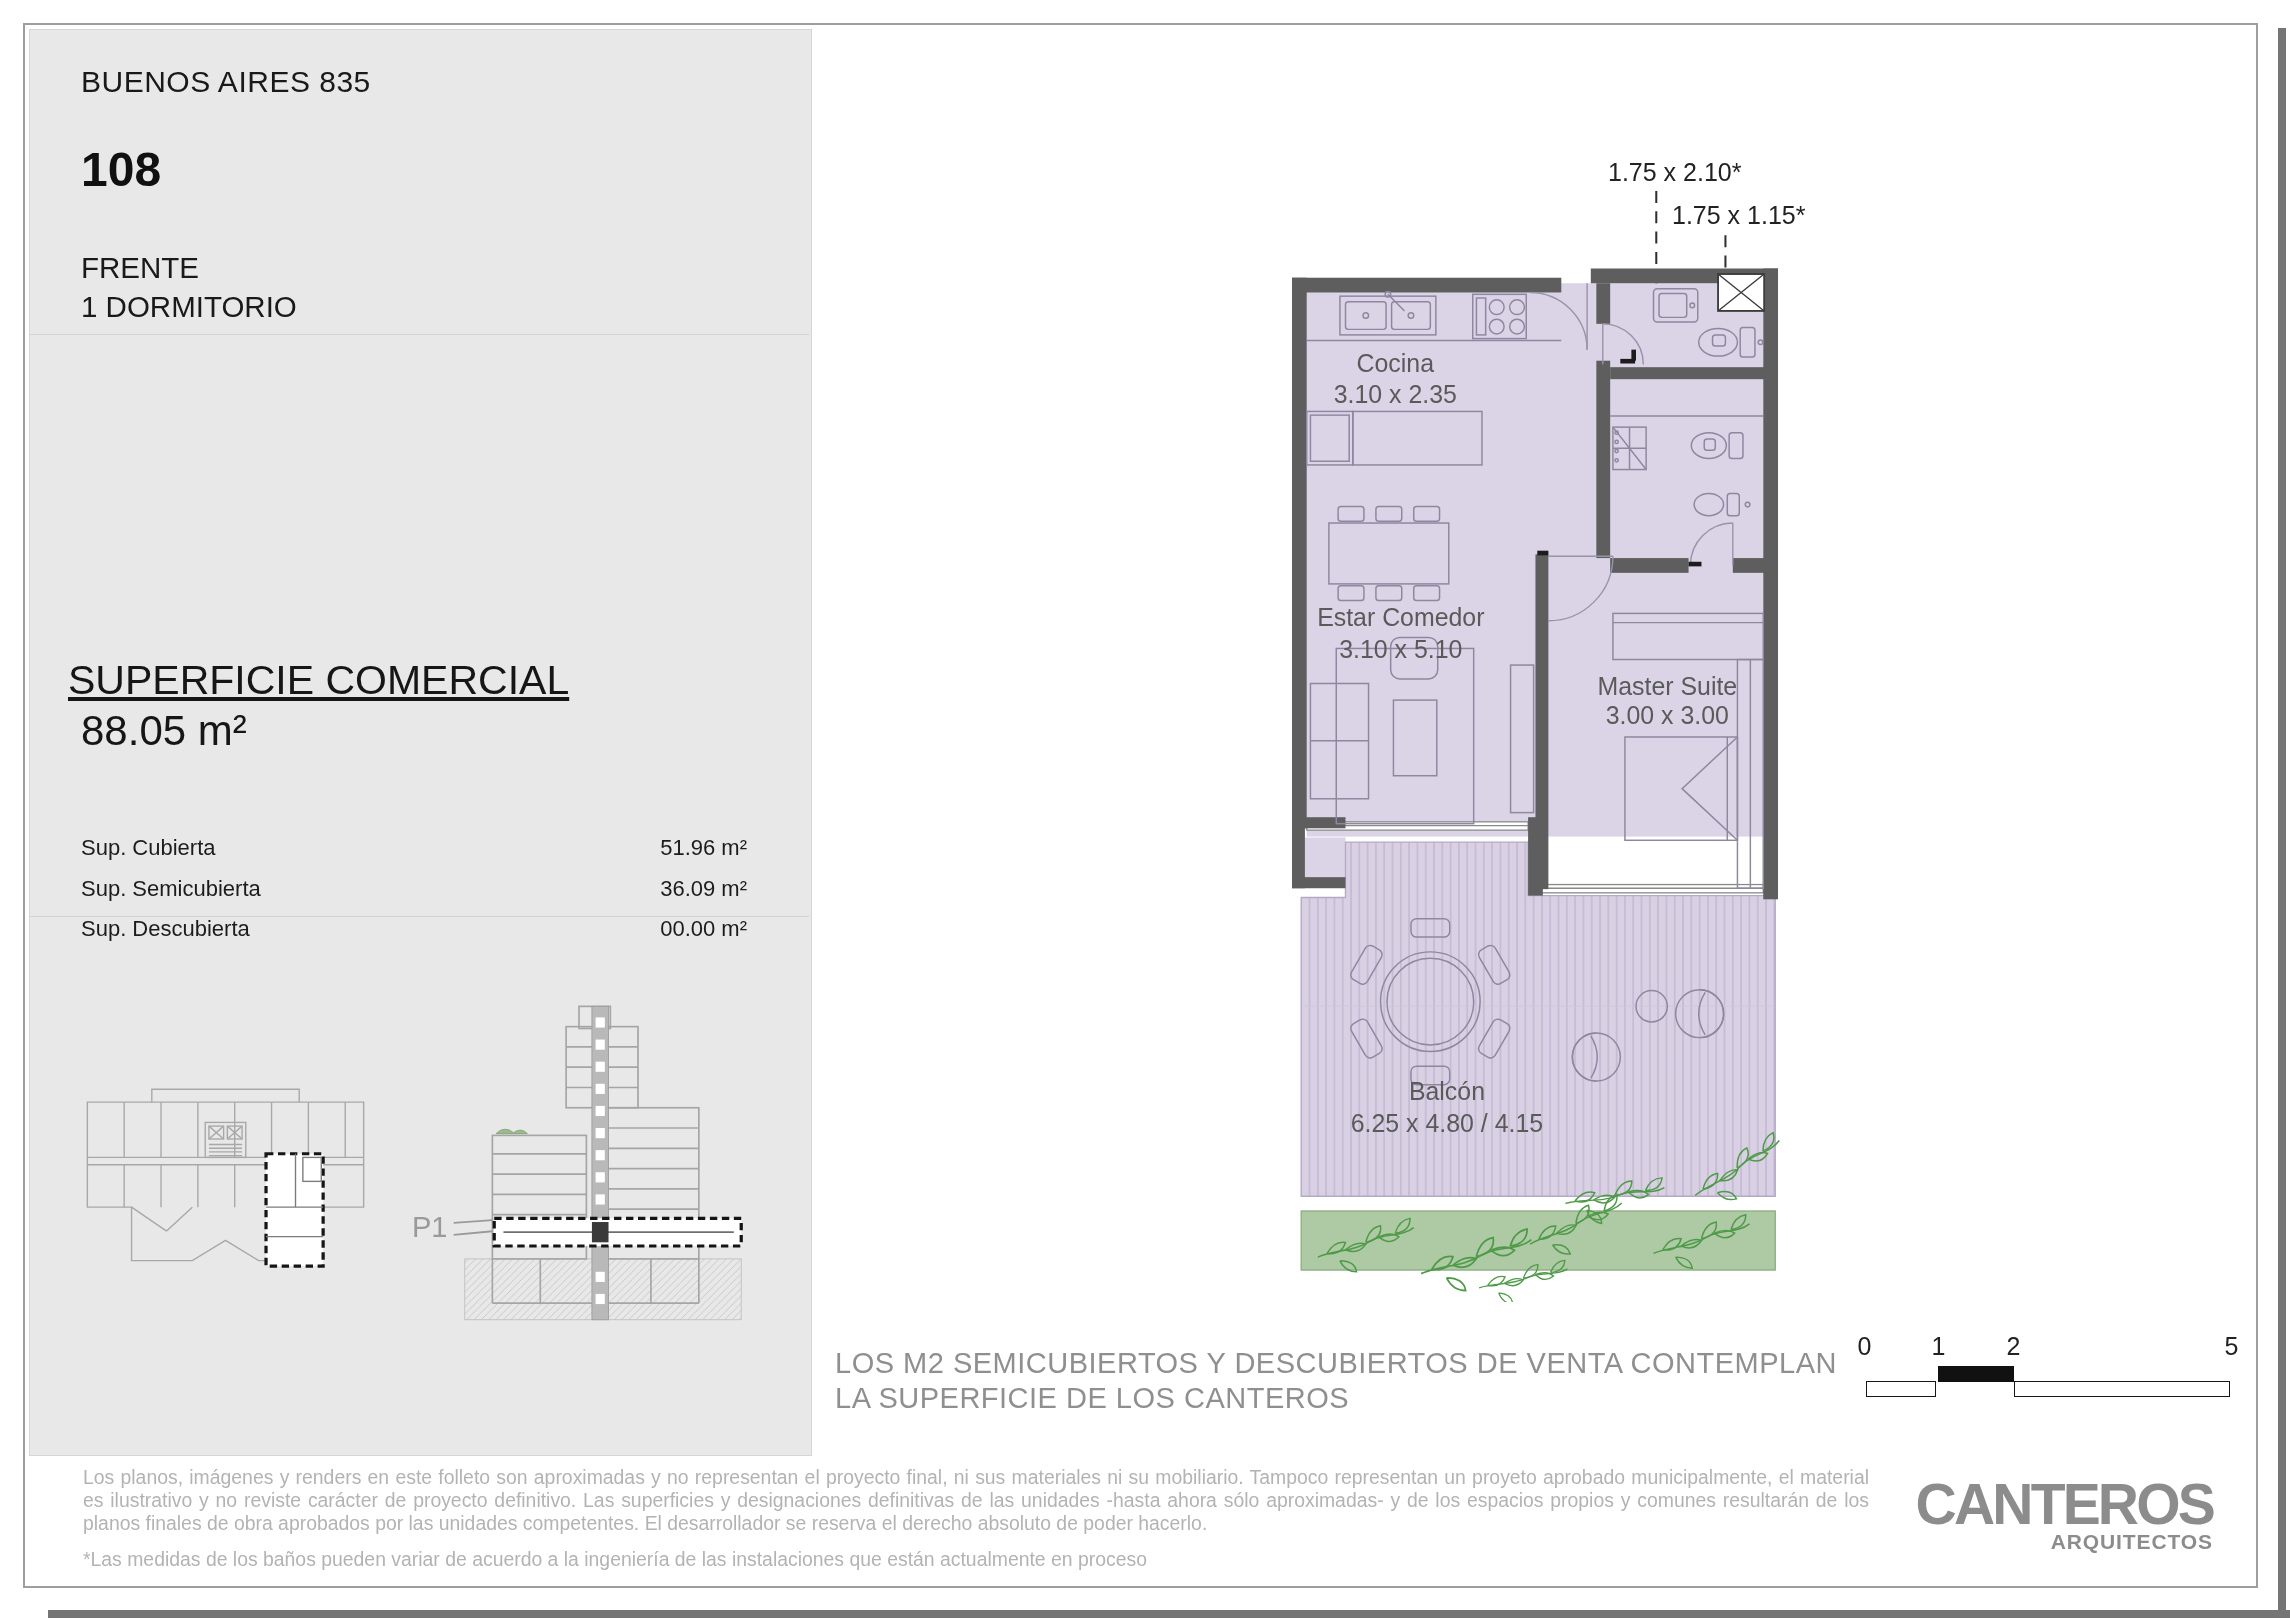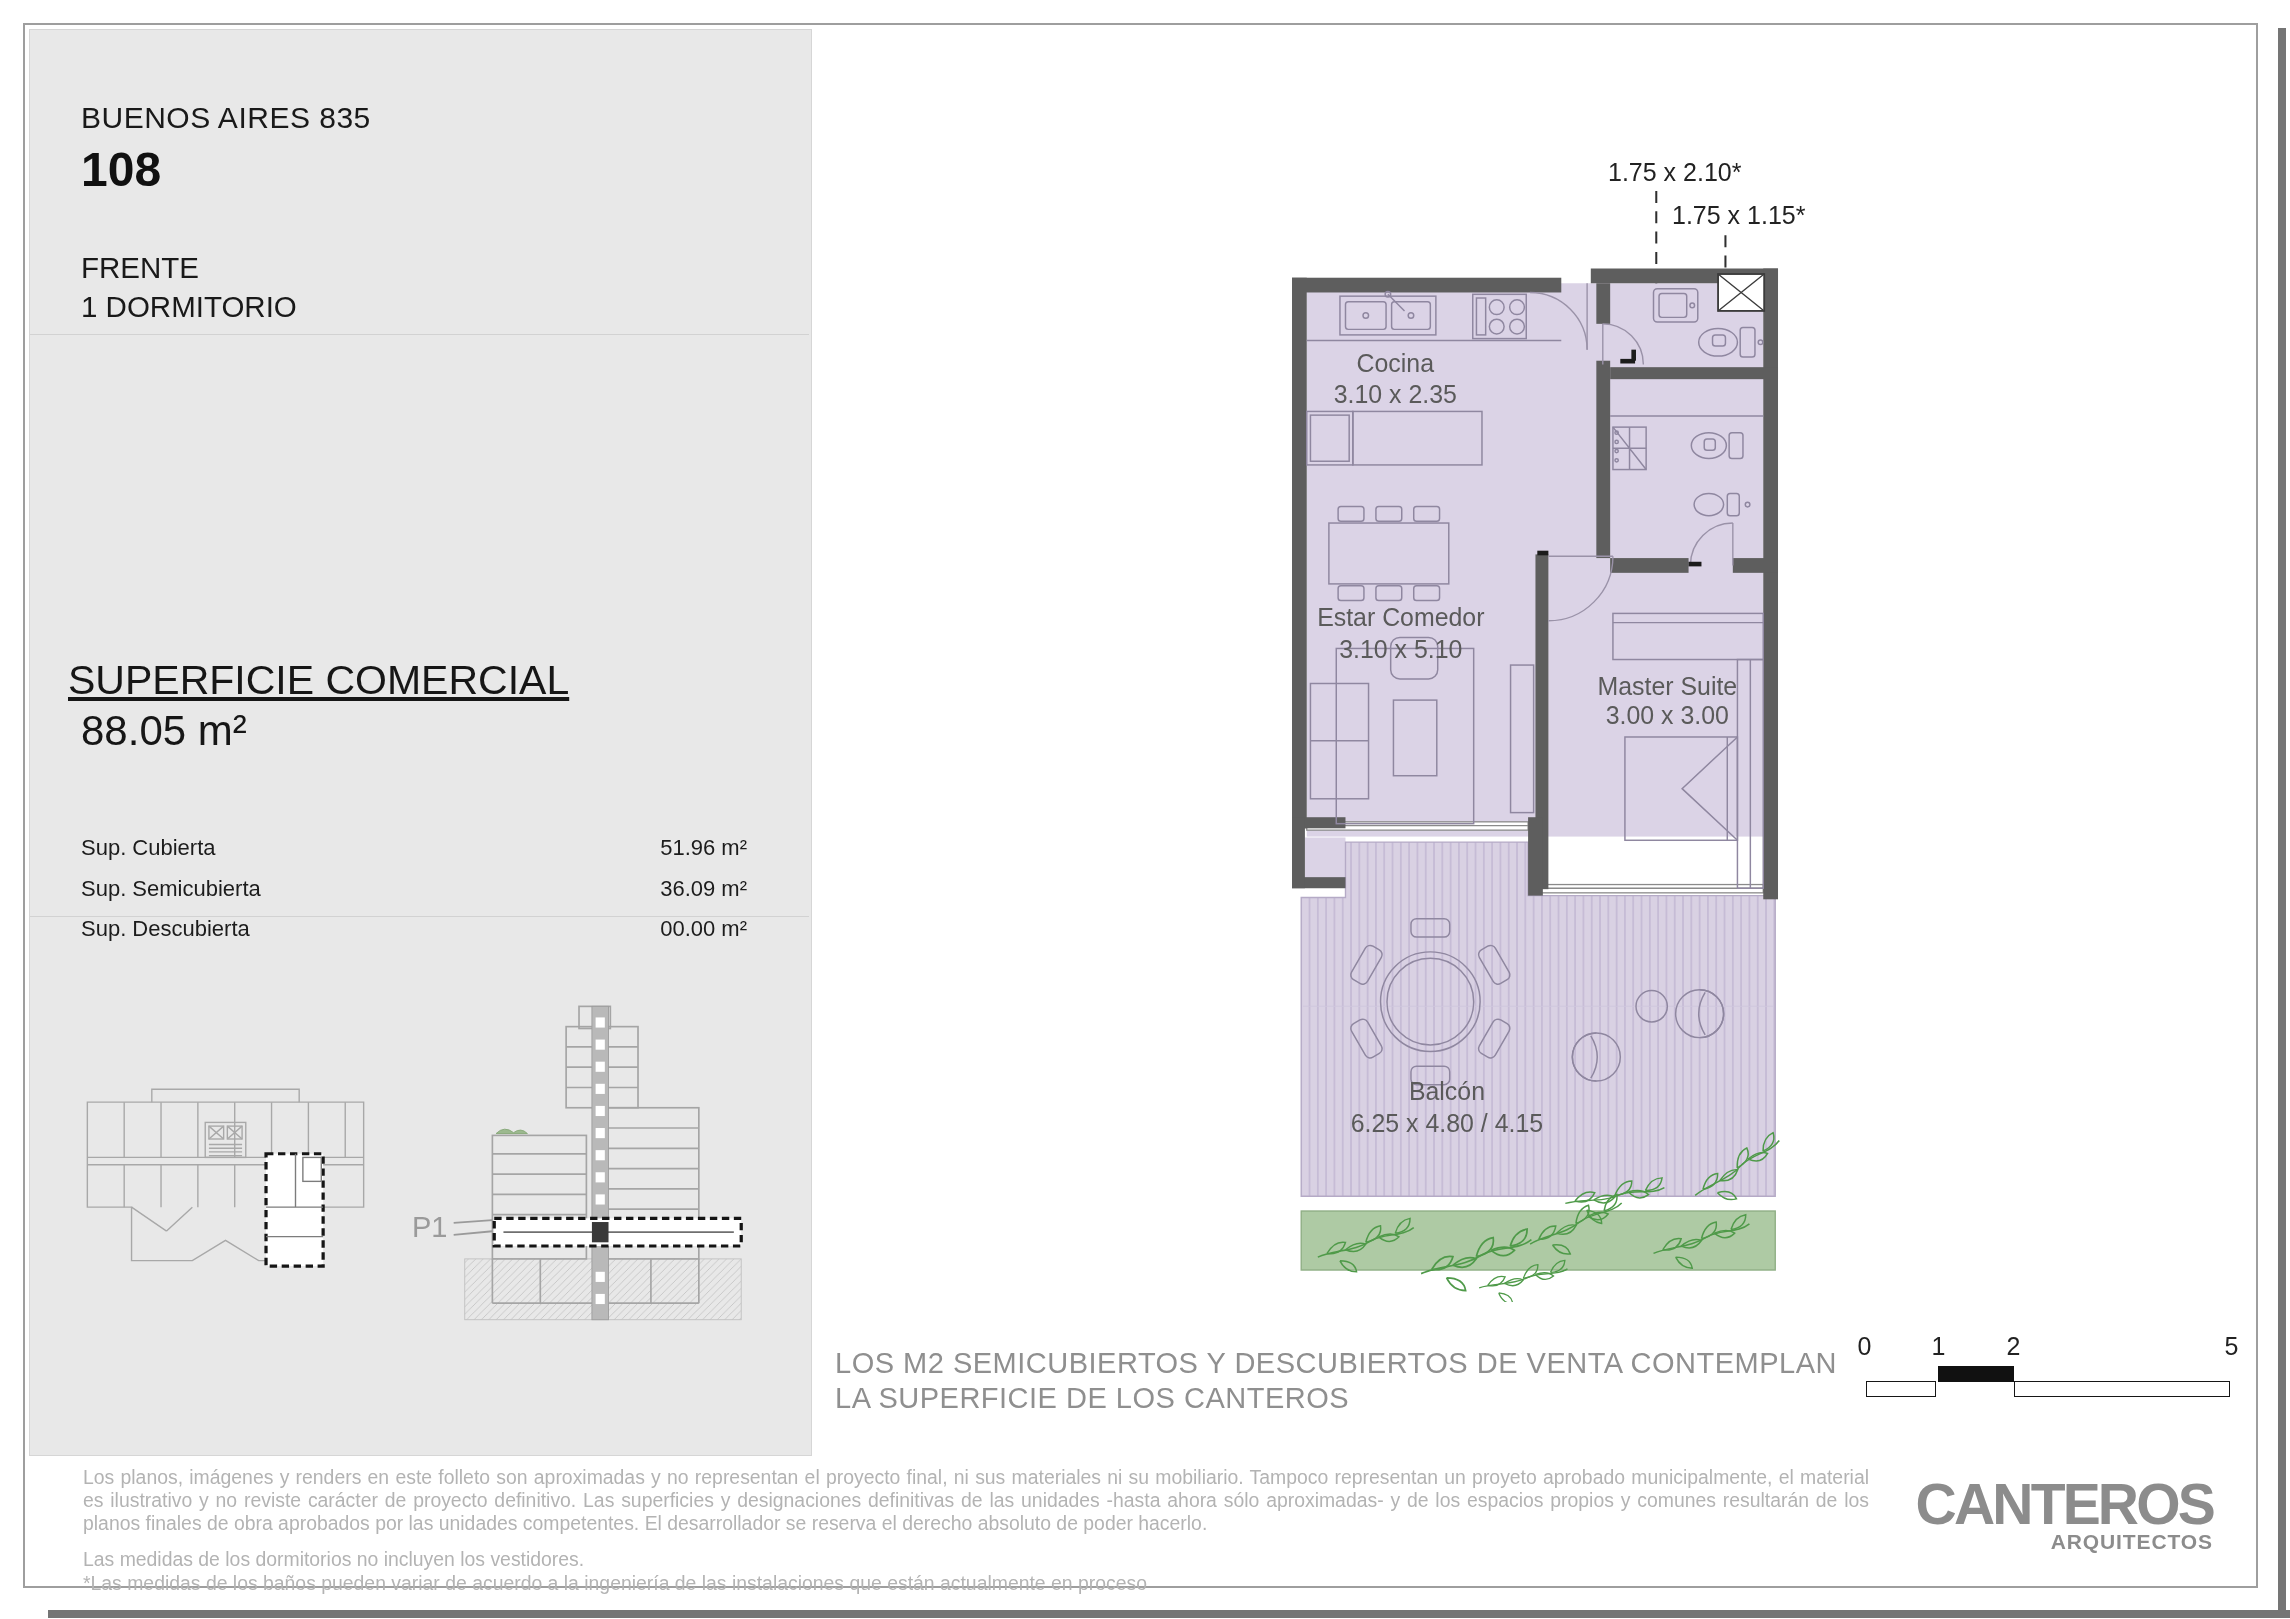--- a/index.html
+++ b/index.html
@@ -4,21 +4,21 @@
 <style>
   html,body{margin:0;padding:0;background:#fff;}
   #page{position:relative;width:2291px;height:1620px;background:#ffffff;overflow:hidden;
         font-family:"Liberation Sans",sans-serif;color:#1f1f1f;}
   .abs{position:absolute;}
   #frame{left:23px;top:23px;width:2231px;height:1561px;border:2.8px solid #9e9e9e;}
   #shadow-right{left:2278px;top:28px;width:8.3px;height:1589px;background:#757575;}
   #shadow-bottom{left:48px;top:1610px;width:2243px;height:8.3px;background:#757575;}
   #panel{left:29px;top:29px;width:781px;height:1425px;background:#e8e8e8;border:0.9px solid #d6d6d6;}
   .divider{left:29.5px;width:779px;height:0.9px;background:#d2d2d2;}
-  #project-title{left:81px;top:65px;font-size:30px;letter-spacing:0.5px;color:#191919;margin-top:36px;}
+  #project-title{left:81px;top:65px;font-size:30px;letter-spacing:0.5px;color:#191919;}
   #unit-number{left:81px;top:142px;font-size:48px;font-weight:bold;color:#111;}
   #unit-orientation{left:81px;top:251px;font-size:29.5px;color:#191919;}
   #unit-type{left:81px;top:290px;font-size:29.5px;color:#191919;}
   #surface-title{left:68px;top:657px;font-size:41px;color:#161616;text-decoration:underline;}
   #surface-total{left:81px;top:707px;font-size:42px;color:#161616;}
   .surface-row{left:81px;width:666px;font-size:22px;color:#1c1c1c;display:flex;justify-content:space-between;}
   #p1-label{left:412px;top:1211px;font-size:29px;color:#9a9a9a;}
   .dim-label{font-size:25px;color:#222;}
   #dim1{left:1608px;top:158px;}
   #dim2{left:1672px;top:201px;}
@@ -338,21 +338,20 @@
     <div class="tick" style="left:1920px">1</div>
     <div class="tick" style="left:1995px">2</div>
     <div class="tick" style="left:2213px">5</div>
     <div class="sbar-white" style="left:1866px;width:68px"></div>
     <div class="abs" id="sbar-black"></div>
     <div class="sbar-white" style="left:2014px;width:214px"></div>
   </div>
 
   <div class="abs" id="footer-text">Los planos, imágenes y renders en este folleto son aproximadas y no representan el proyecto final, ni sus materiales ni su mobiliario. Tampoco representan un proyeto aprobado municipalmente, el material es ilustrativo y no reviste carácter de proyecto definitivo. Las superficies y designaciones definitivas de las unidades -hasta ahora sólo aproximadas- y de los espacios propios y comunes resultarán de los planos finales de obra aprobados por las unidades competentes. El desarrollador se reserva el derecho absoluto de poder hacerlo.</div>
   <div class="abs" id="footer-text2">
-    <div>Las medidas de los dormitorios no incluyen los vestidores.</div>
     <div>*Las medidas de los baños pueden variar de acuerdo a la ingeniería de las instalaciones que están actualmente en proceso</div>
   </div>
   <div class="abs" id="logo">
     <div id="logo-main">CANTEROS</div>
     <div id="logo-sub">ARQUITECTOS</div>
   </div>
 </div>
 
 
 </body></html>

